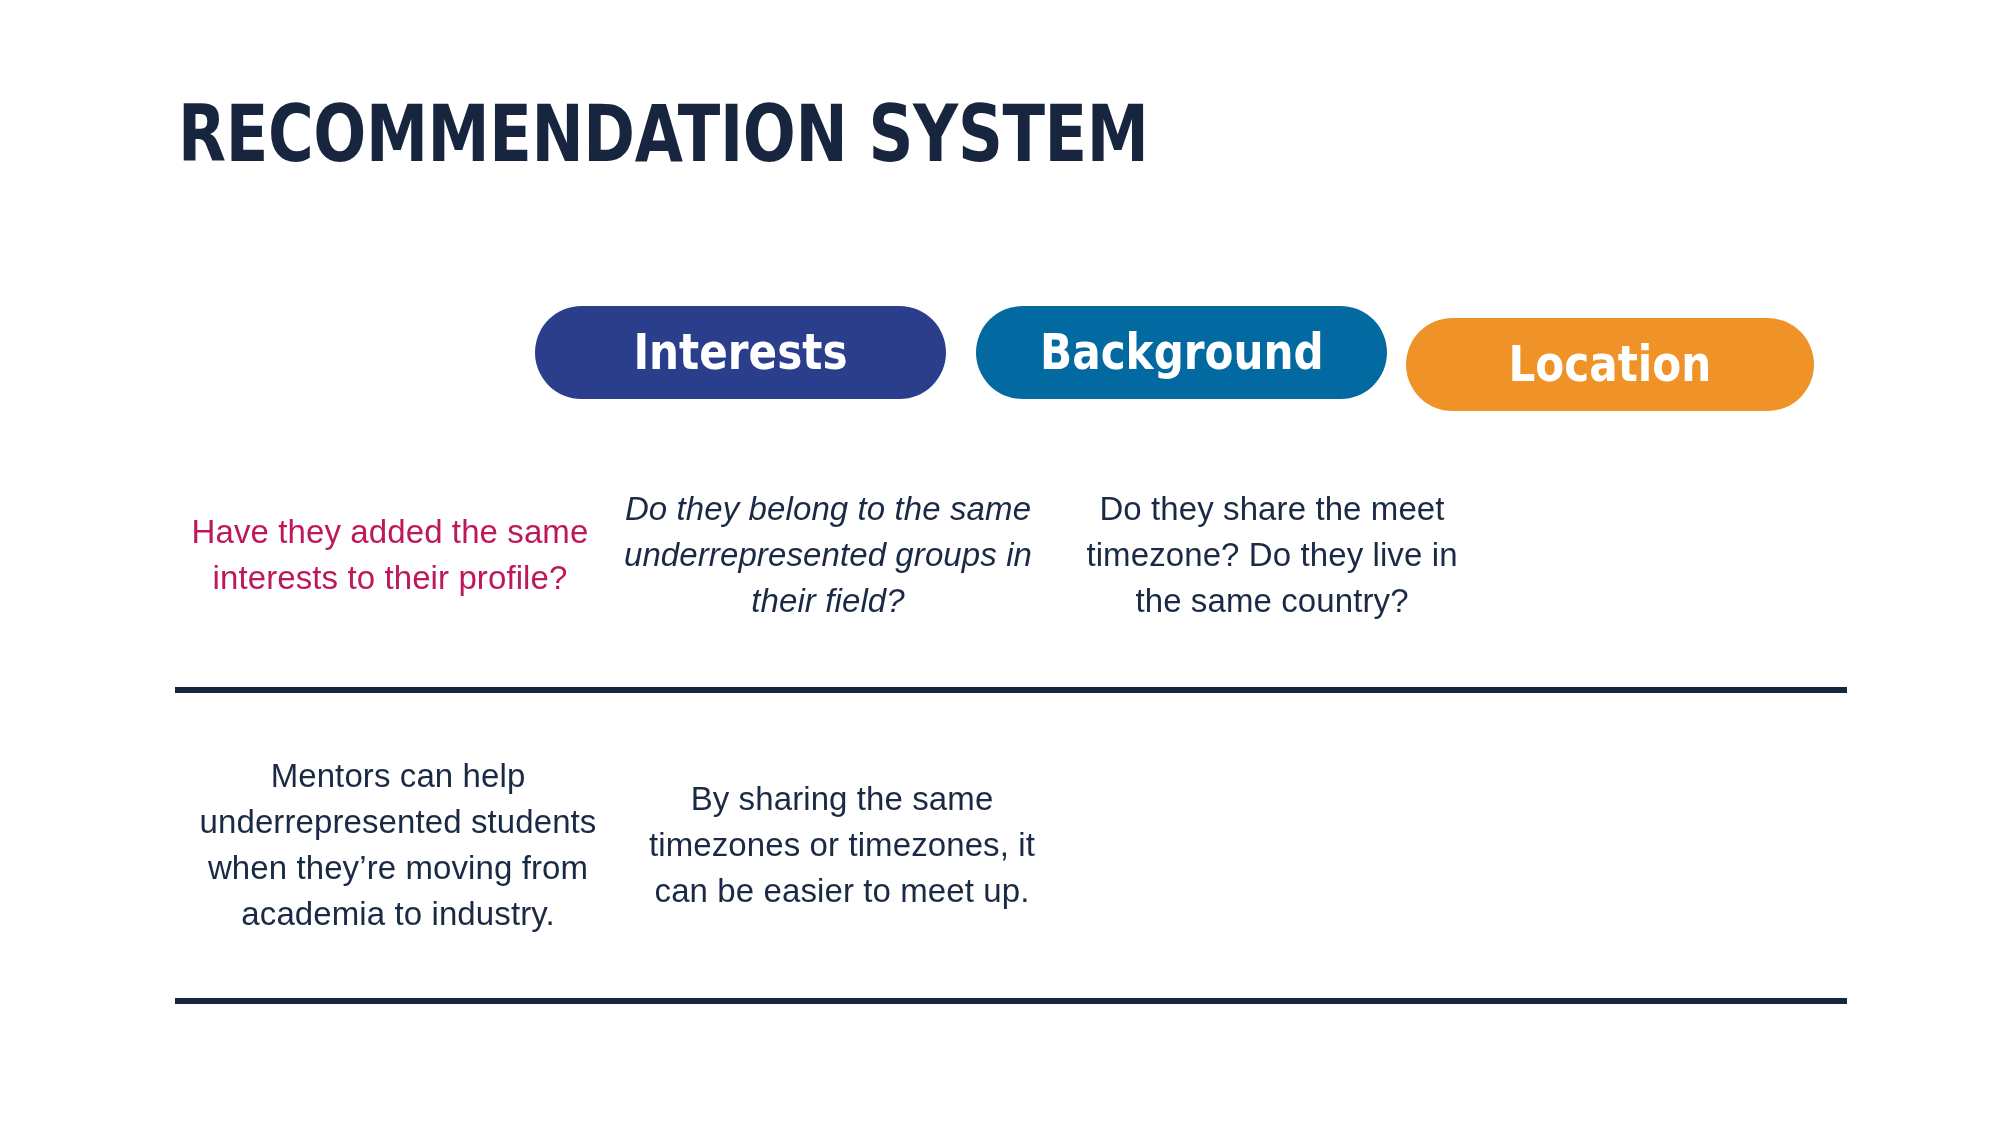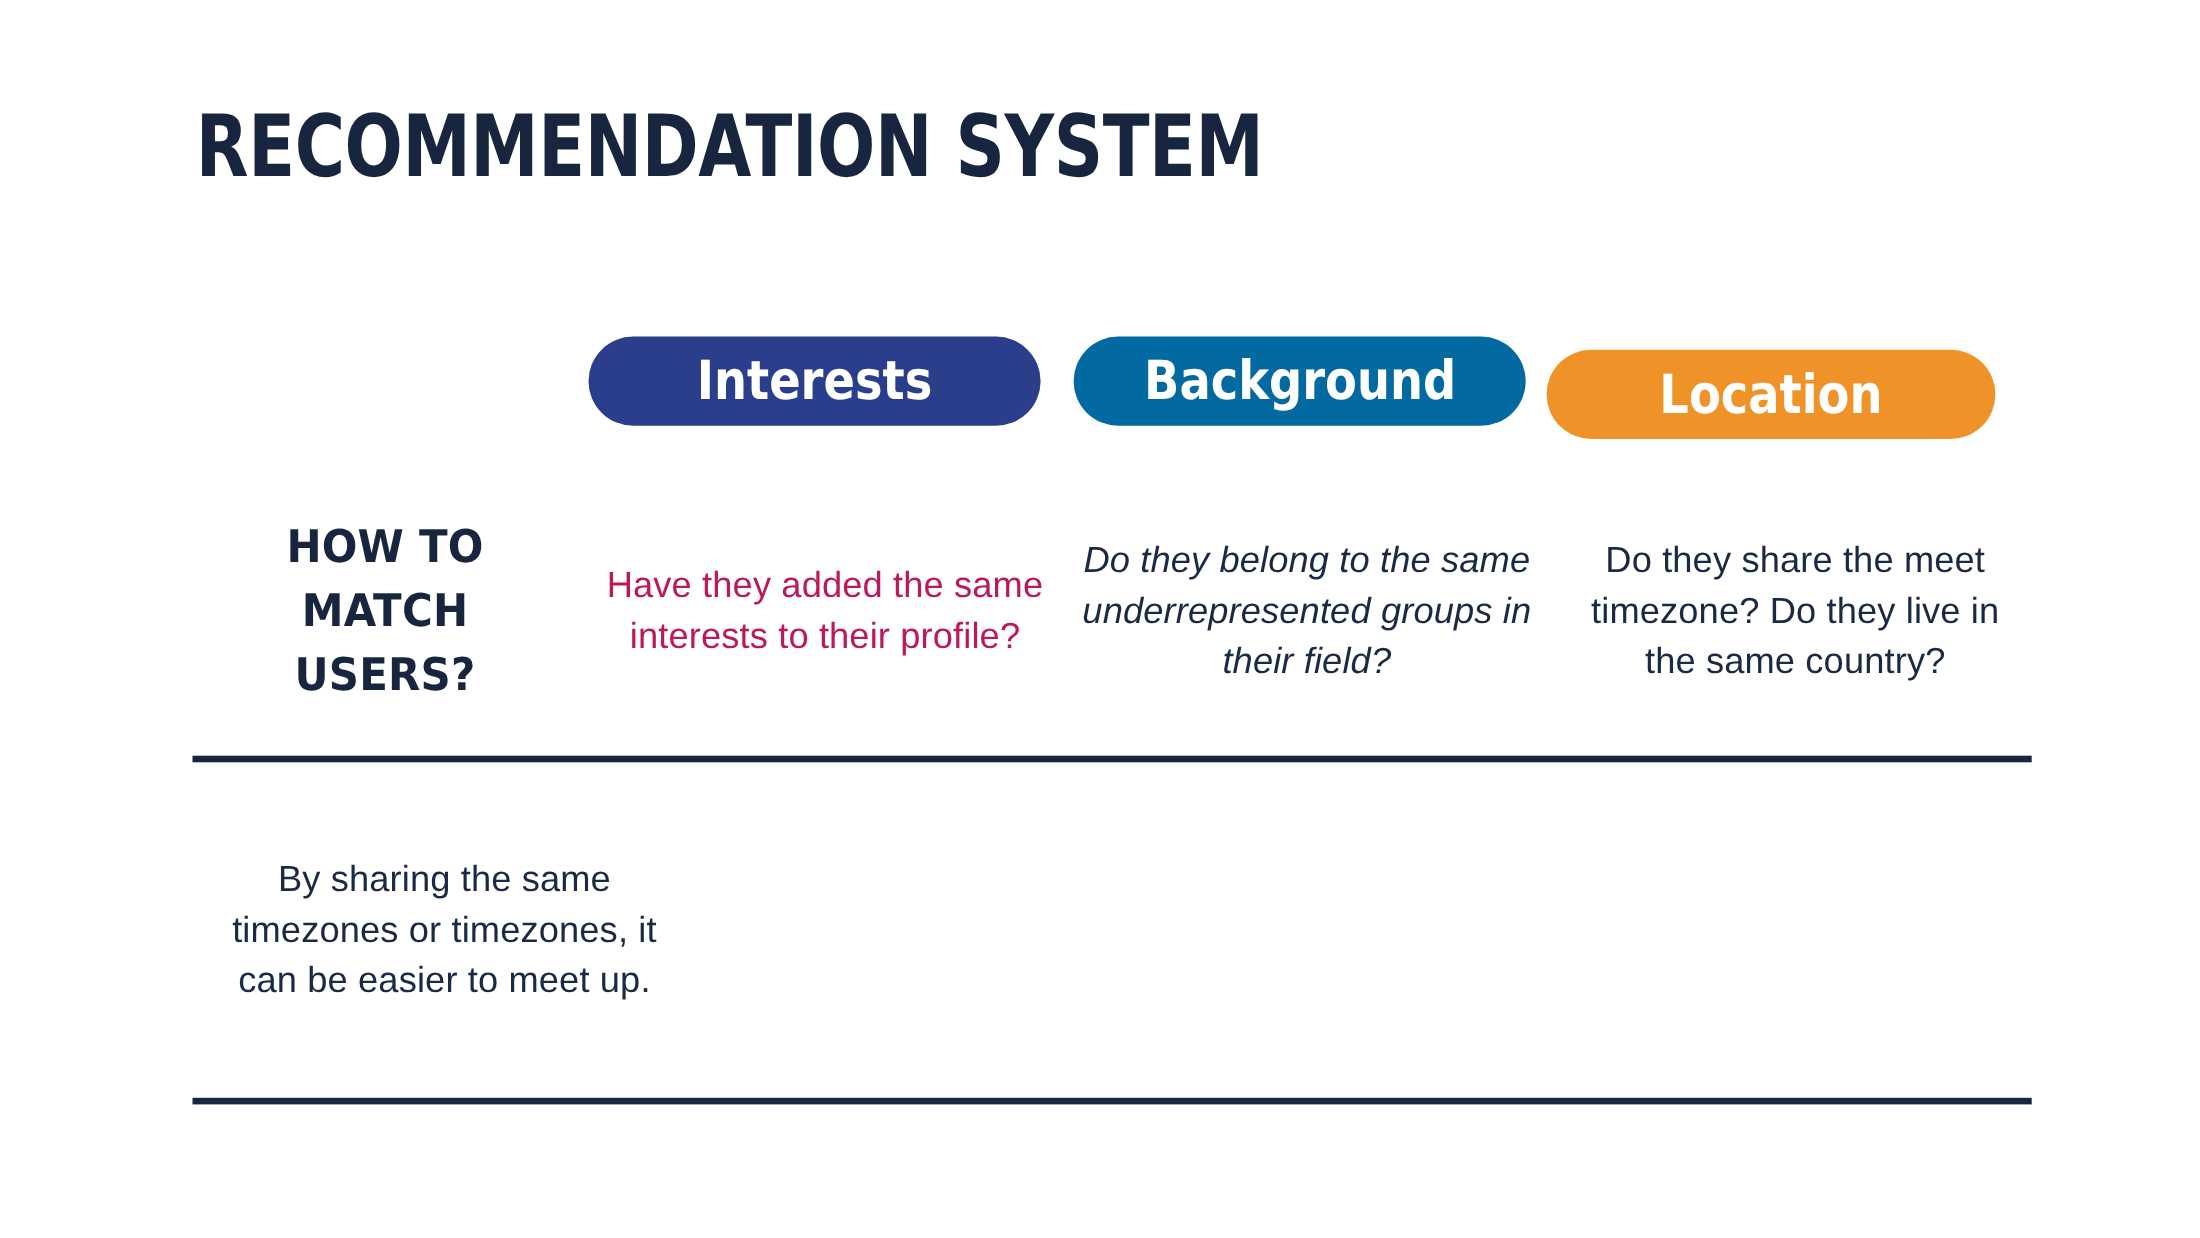--- a/index.html
+++ b/index.html
@@ -42,21 +42,21 @@
   .pill-row {
     position: absolute;
     left: 535px;
     top: 306px;
     width: 1280px;
     height: 106px;
   }
   .pill {
     position: absolute;
     top: 0;
-    height: 81px;
+    height: 93px;
     width: 411px;
     border-radius: 53px;
     display: flex;
     align-items: center;
     justify-content: center;
   }
   .pill-1 { left: 0px; }
   .pill-2 { left: 441px; }
   .pill-3 { left: 871px; width: 408px; }
 
@@ -148,37 +148,37 @@
     </div>
     <div class="pill pill-2" style="background-color: #0369a1;">
       <span class="pill-label" style="color: rgb(255, 255, 255);">Background</span>
     </div>
     <div class="pill pill-3" style="background-color: rgb(239, 146, 40); margin-top: 12px;">
       <span class="pill-label" style="color: rgb(255, 255, 255);">Location</span>
     </div>
   </div>
 
   <div class="row row-1">
-    <div class="row-label-cell">
-      <div class="row-label" style="color: rgb(23, 37, 63);">HOW TO MATCH USERS?</div>
-    </div>
     <div class="cell cell-1">
       <div class="cell-text" style="color: #be185d;">Have they added the same interests to their profile?</div>
     </div>
     <div class="cell cell-2">
       <div class="cell-text" style="color: rgb(27, 42, 68); font-style: italic;">Do they belong to the same underrepresented groups in their field?</div>
     </div>
     <div class="cell cell-3">
       <div class="cell-text" style="color: rgb(27, 42, 68);">Do they share the meet timezone? Do they live in the same country?</div>
     </div>
   </div>
 
   <div class="divider divider-mid" style="background-color: rgb(23, 37, 63);"></div>
 
   <div class="row row-2">
+    <div class="cell cell-2">
+      <div class="cell-text" style="color: rgb(27, 42, 68);">Mentors can help underrepresented students when they’re moving from academia to industry.</div>
+    </div>
     <div class="cell cell-3">
       <div class="cell-text" style="color: rgb(27, 42, 68);">By sharing the same timezones or timezones, it can be easier to meet up.</div>
     </div>
   </div>
 
   <div class="divider divider-bottom" style="background-color: rgb(23, 37, 63);"></div>
 
 </div>
 
 </body></html>

